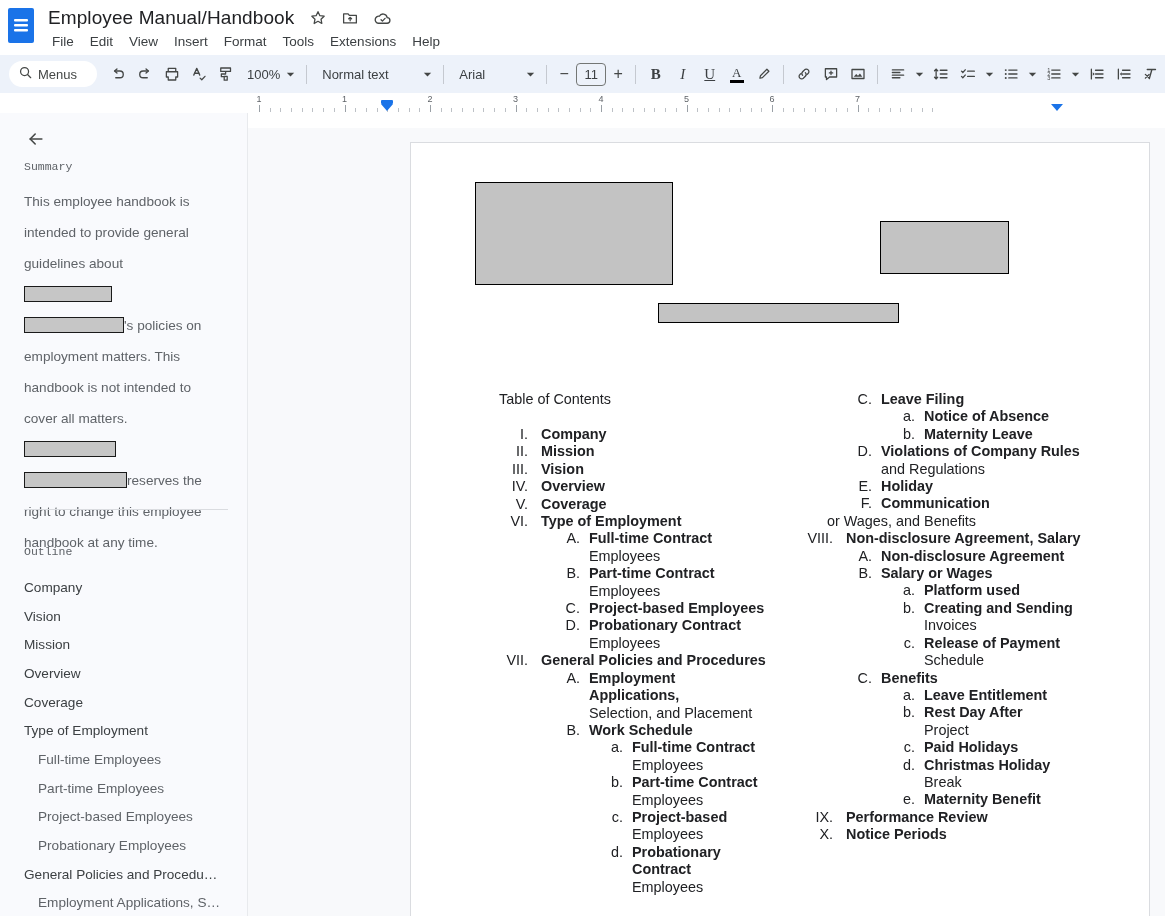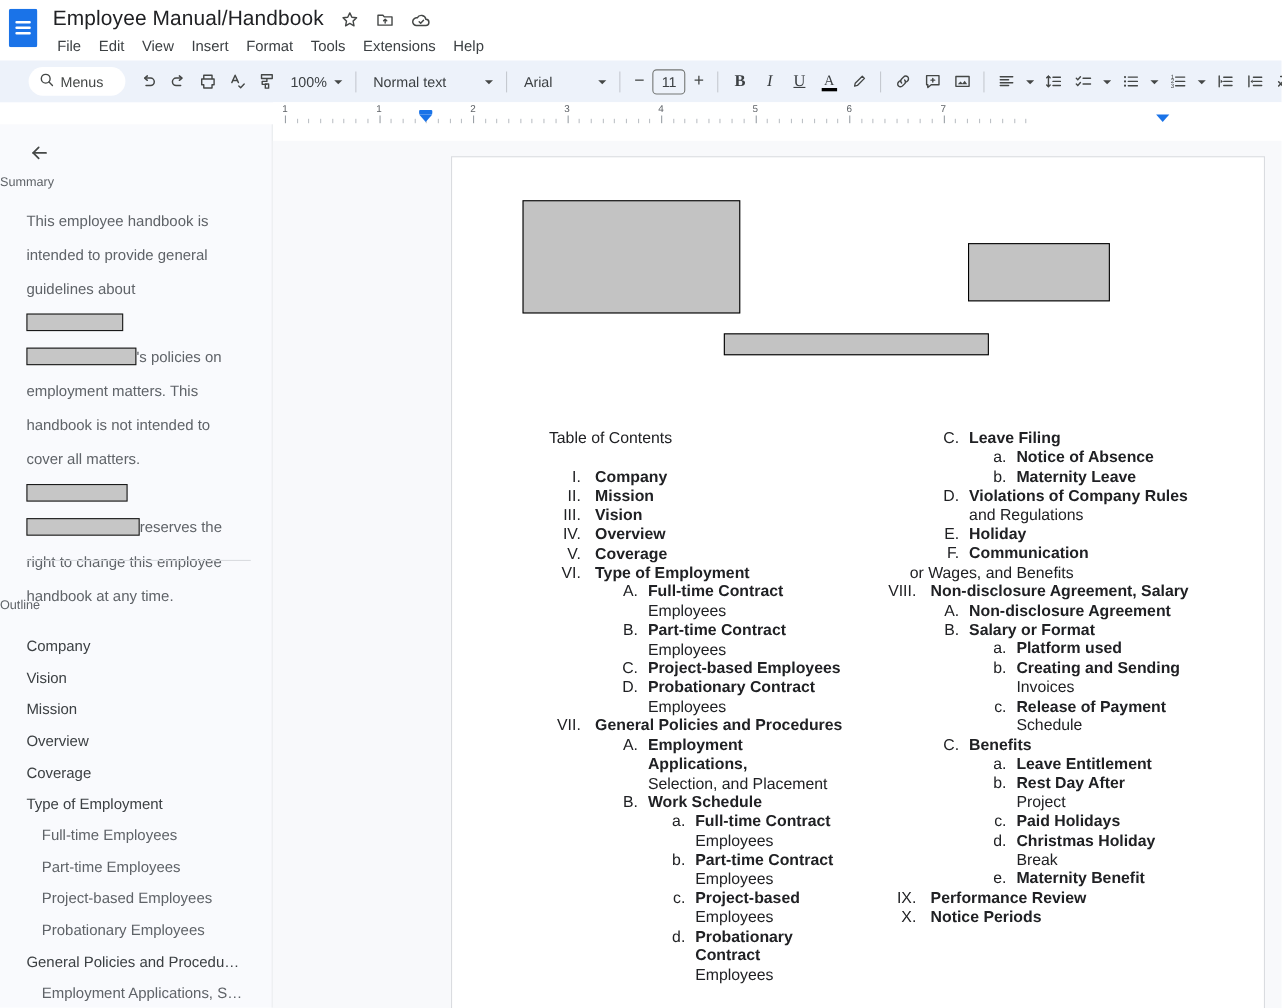--- a/index.html
+++ b/index.html
@@ -41,21 +41,21 @@
   .menu-item {
     font-size: 13.5px; color: #3c4043; padding: 3px 8px;
     border-radius: 4px; white-space: nowrap; cursor: default;
   }
 
   
   #toolbar {
     position: absolute; left: 0; top: 55px; width: 1165px; height: 38px;
     background: #edf2fa;
     display: flex; align-items: center;
-    padding-left: 26px;
+    padding-left: 9px;
   }
   #menus-pill {
     height: 26px; min-width: 88px; background: #ffffff; border-radius: 16px;
     display: flex; align-items: center; gap: 5px; padding: 0 11px 0 9px;
     color: #444746; font-size: 13px; margin-right: 7px;
   }
   .tb-btn {
     width: 27px; height: 27px; border-radius: 4px;
     display: inline-flex; align-items: center; justify-content: center;
     color: #444746; flex: none;
@@ -119,22 +119,22 @@
     position: absolute; left: 0; top: 113px; width: 248px; height: 803px;
     background: #f9fafd; overflow: hidden;
   }
   #back-btn {
     position: absolute; left: 22px; top: 12px; width: 28px; height: 28px;
     display: flex; align-items: center; justify-content: center; color: #444746;
     border-radius: 50%;
   }
   #summary-section { position: absolute; left: 0; top: 47px; width: 248px; }
   .side-label {
-    font-size: 11.5px; color: #5f6368; 
-    font-family: Liberation Sans, sans-serif;
+    font-size: 11.5px; color: #5f6368; margin-left: 24px;
+    font-family: Liberation Mono, monospace;
   }
   #summary-text {
     margin: 13px 24px 0 24px; width: 190px;
     font-size: 13.6px; line-height: 31px; color: #5f6368;
   }
   .redact {
     display: inline-block; background: #c6c6c6; border: 1px solid #1a1a1a;
     vertical-align: -3px;
   }
   #summary-divider {
@@ -710,21 +710,21 @@
         <div class="toc-row lvl-1">
           <div class="toc-marker">VIII.</div>
           <div class="toc-text">Non-disclosure Agreement, Salary</div>
         </div>
         <div class="toc-row lvl-2">
           <div class="toc-marker">A.</div>
           <div class="toc-text">Non-disclosure Agreement</div>
         </div>
         <div class="toc-row lvl-2">
           <div class="toc-marker">B.</div>
-          <div class="toc-text">Salary or Format</div>
+          <div class="toc-text">Salary or Wages</div>
         </div>
         <div class="toc-row lvl-3">
           <div class="toc-marker">a.</div>
           <div class="toc-text">Platform used</div>
         </div>
         <div class="toc-row lvl-3">
           <div class="toc-marker">b.</div>
           <div class="toc-text">Creating and Sending</div>
         </div>
         <div class="toc-row cont-3">Invoices</div>

